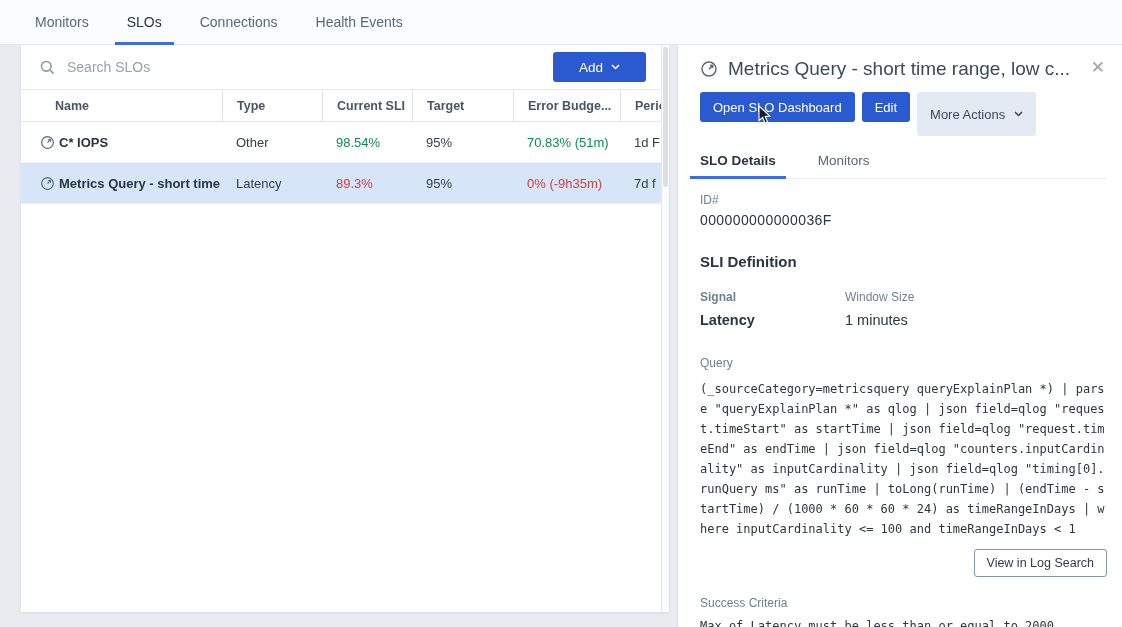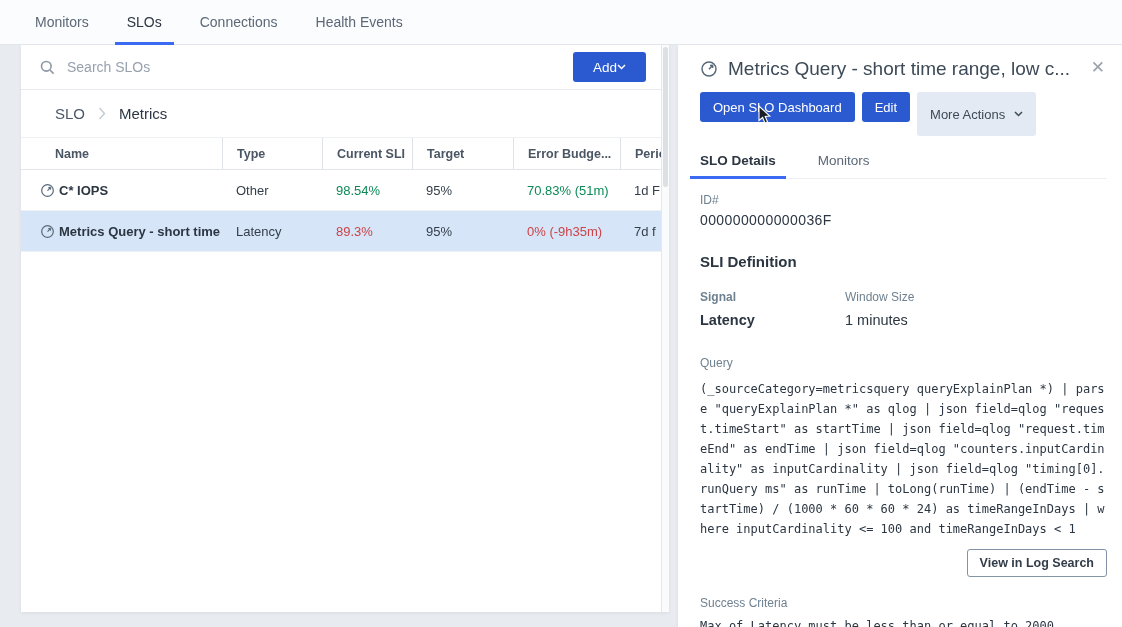--- a/index.html
+++ b/index.html
@@ -39,22 +39,22 @@
   .search-input {
     border:none; outline:none; flex:1; font-size:14px; color:#2b3642;
     font-family:inherit; background:transparent;
   }
   .search-input::placeholder { color:#97a1ad; }
   .btn {
     border:none; border-radius:3px; cursor:pointer; font-family:inherit;
     display:inline-flex; align-items:center; justify-content:center;
   }
   .add-btn {
-    background:#2b59cf; color:#fff; height:30px; padding:0 20px;
-    font-size:13.5px; flex:none; margin-right:7px;
+    background:#2b59cf; color:#fff; height:30px; padding:0 26px;
+    font-size:13.5px; gap:8px; flex:none; margin-right:7px;
   }
   .chev { display:flex; }
 
   .breadcrumb-row {
     height:48px; display:flex; align-items:center; padding-left:34px; gap:13px;
     font-size:15px; border-bottom:1px solid #eef0f3;
   }
   .crumb-root { color:#49566b; cursor:pointer; }
   .crumb-sep { color:#c3cad2; display:flex; }
   .crumb-current { color:#2b3642; }
@@ -135,21 +135,21 @@
 
   .dp-query-label { margin-top:28px; }
   .dp-query {
     margin:9px 0 0 0; font-family:"DejaVu Sans Mono", monospace;
     font-size:12px; line-height:20px; color:#2b3642;
     white-space:pre-wrap; word-break:break-all;
   }
   .dp-viewlog-row { margin-top:10px; display:flex; justify-content:flex-end; }
   .btn.outline {
     background:#fff; border:1px solid #8493a6; color:#323d49;
-    height:28px; padding:0 12px; font-size:12.5px;font-weight:bold;
+    height:28px; padding:0 12px; font-size:12.5px;
   }
   .dp-sc-label { margin-top:19px; }
   .dp-sc-text {
     margin-top:9px; font-family:"DejaVu Sans Mono", monospace;
     font-size:12px; color:#2b3642;
   }
 </style>
 </head>
 <body>
 
@@ -173,29 +173,20 @@
     <button class="btn add-btn">
       <span>Add</span>
       <span class="chev">
         <svg width="9" height="6" viewBox="0 0 9 6" fill="none" stroke="currentColor" stroke-width="1.5">
           <path d="M1 1l3.5 3.5L8 1"></path>
         </svg>
       </span>
     </button>
   </div>
 
-  <div class="breadcrumb-row">
-    <span class="crumb-root">SLO</span>
-    <span class="crumb-sep">
-      <svg width="8" height="13" viewBox="0 0 8 13" fill="none" stroke="currentColor" stroke-width="1.4">
-        <path d="M1.5 1l5 5.5-5 5.5"></path>
-      </svg>
-    </span>
-    <span class="crumb-current">Metrics</span>
-  </div>
 
   <div class="grid-cols table-head">
     <div class="th">Name</div>
     <div class="th">Type</div>
     <div class="th">Current SLI</div>
     <div class="th">Target</div>
     <div class="th">Error Budge...</div>
     <div class="th">Perio</div>
   </div>
 

